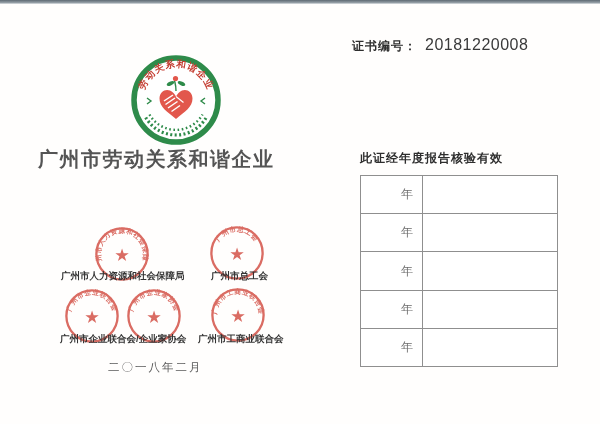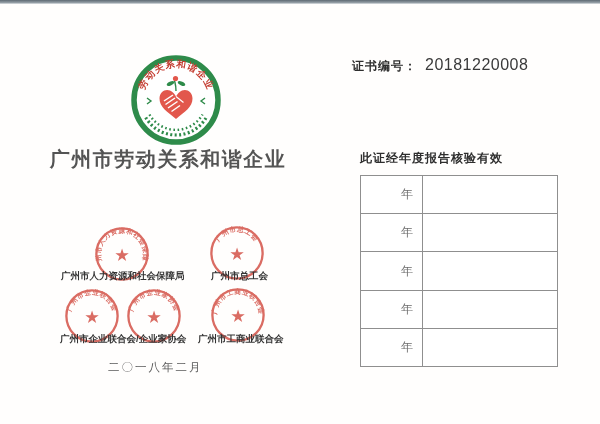--- a/index.html
+++ b/index.html
@@ -8,21 +8,21 @@
     font-family:"Liberation Sans", sans-serif;
   }
   .page{position:relative;width:600px;height:424px;background:#fffefd;}
   .scan-edge-top{
     position:absolute;left:0;top:0;width:600px;height:4px;
     background:linear-gradient(to bottom,#5e6a73,#97a1a8 70%,#e8eaec);
   }
   
   .emblem{position:absolute;left:130px;top:54px;width:92px;height:92px;}
   .cert-title{
-    position:absolute;left:30px;top:146px;width:276px;text-align:center;
+    position:absolute;left:38px;top:146px;width:276px;text-align:left;
     font-size:20px;font-weight:600;color:#545454;letter-spacing:1.5px;white-space:nowrap;
   }
   .cert-grade{
     position:absolute;left:38px;top:180px;width:276px;text-align:center;
     font-size:20px;font-weight:600;color:#545454;letter-spacing:2px;
   }
   .seal{position:absolute;width:58px;height:58px;opacity:.88;}
   .seal-1{left:93px;top:225px;}
   .seal-2{left:208px;top:224px;}
   .seal-3{left:63px;top:287px;}
@@ -35,21 +35,21 @@
   .il-1{left:61px;top:270px;}
   .il-2{left:211px;top:270px;}
   .il-3{left:60px;top:333px;}
   .il-4{left:198px;top:333px;}
   .issue-date{
     position:absolute;left:108px;top:360px;width:140px;
     font-size:11.5px;color:#5a5a5a;letter-spacing:2px;font-family:"Liberation Serif",serif;
   }
   
   .field-row{position:absolute;display:flex;align-items:baseline;white-space:nowrap;}
-  .fr-certno{left:352px;top:36px;margin-top:20px;}
+  .fr-certno{left:352px;top:36px;}
   .fr-stamp{left:352px;top:92px;}
   .field-label{font-size:12px;font-weight:bold;color:#2e2e2e;letter-spacing:1px;}
   .field-value{
     font-size:16px;color:#3a3a3a;margin-left:8px;
     font-family:Liberation Sans, sans-serif;letter-spacing:.5px;
   }
   .verify-heading{
     position:absolute;left:352px;top:150px;
     font-size:12px;font-weight:bold;color:#2e2e2e;letter-spacing:1px;white-space:nowrap;padding-left:8px;
   }

